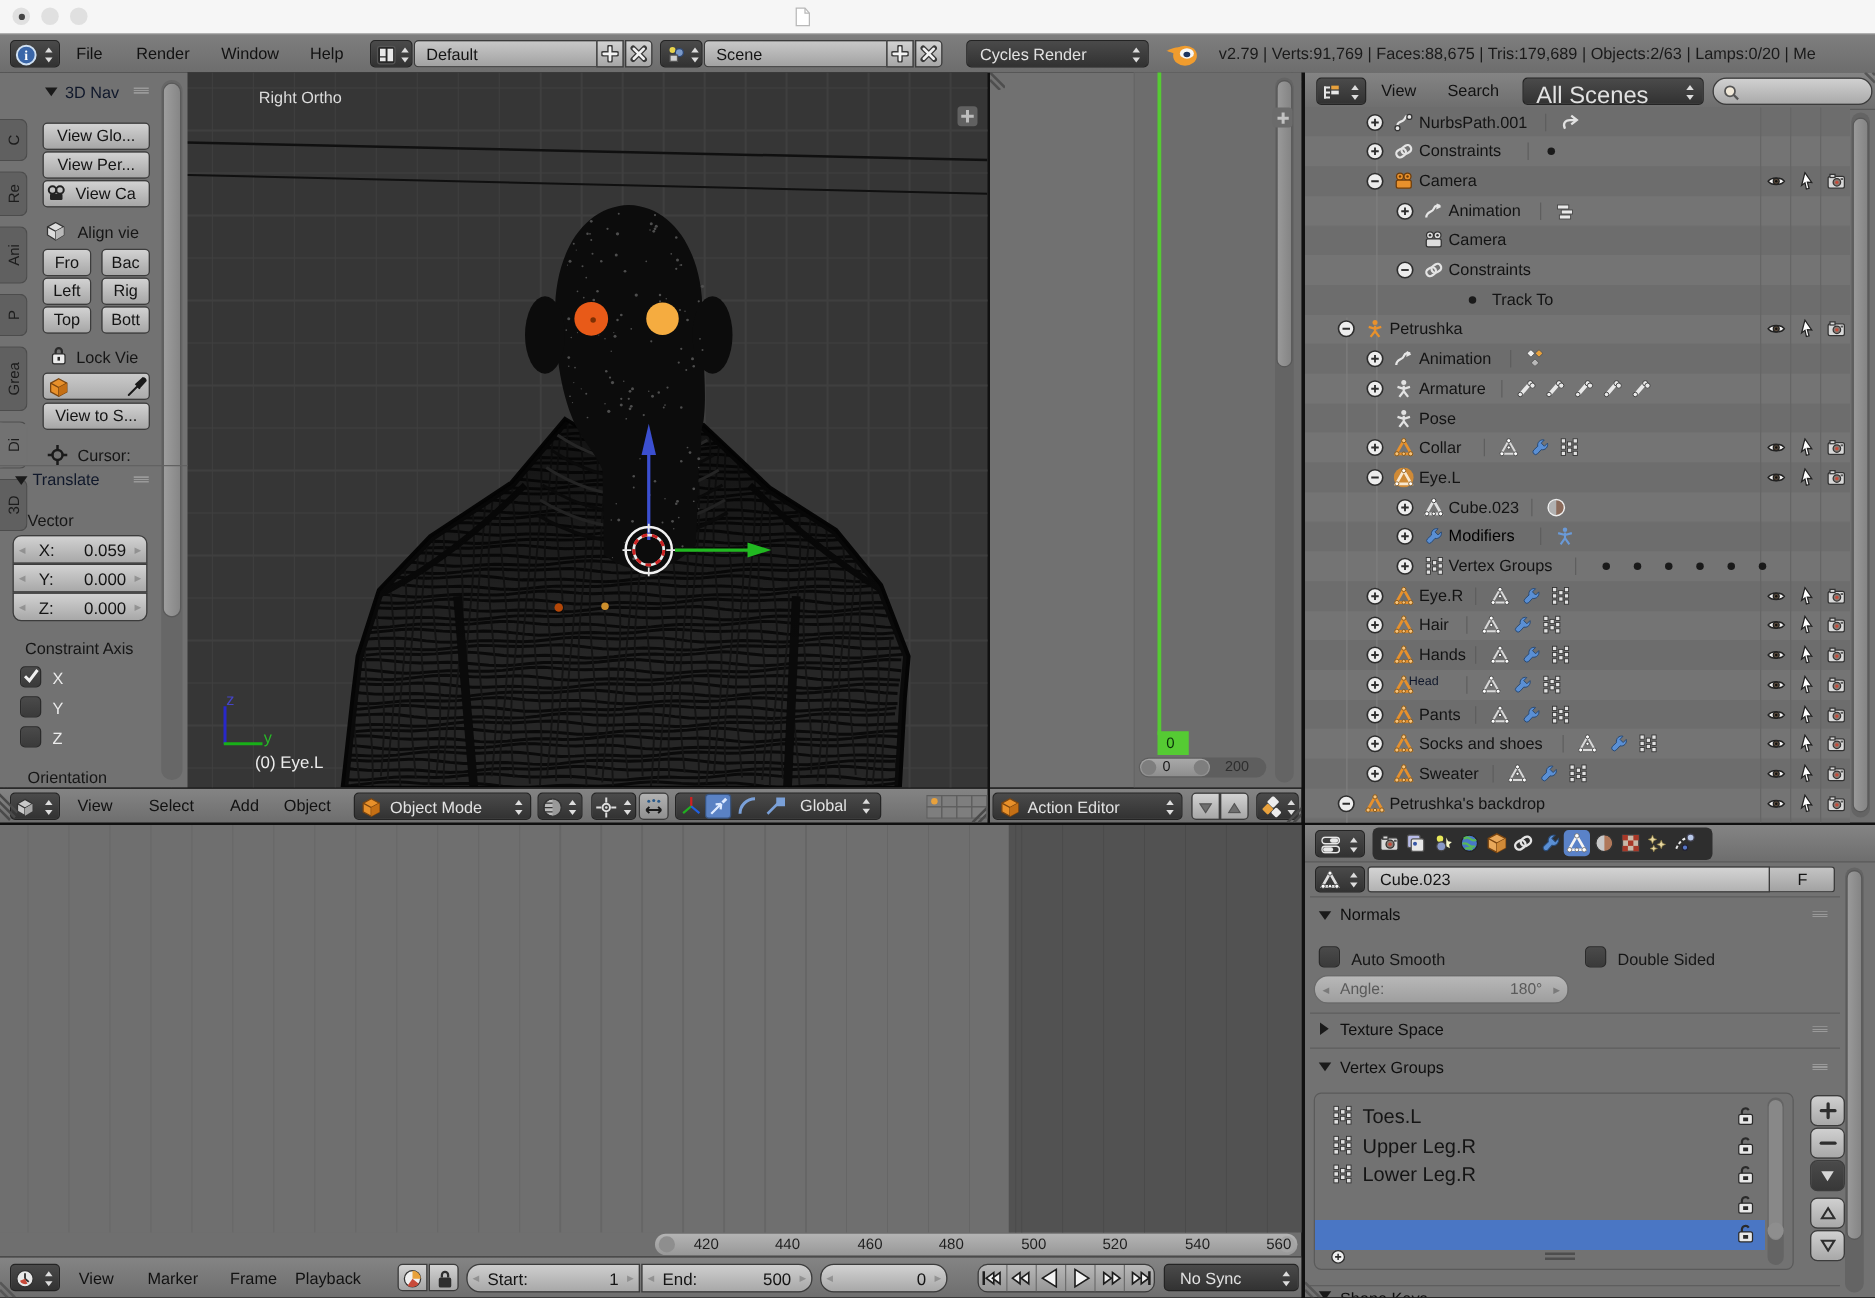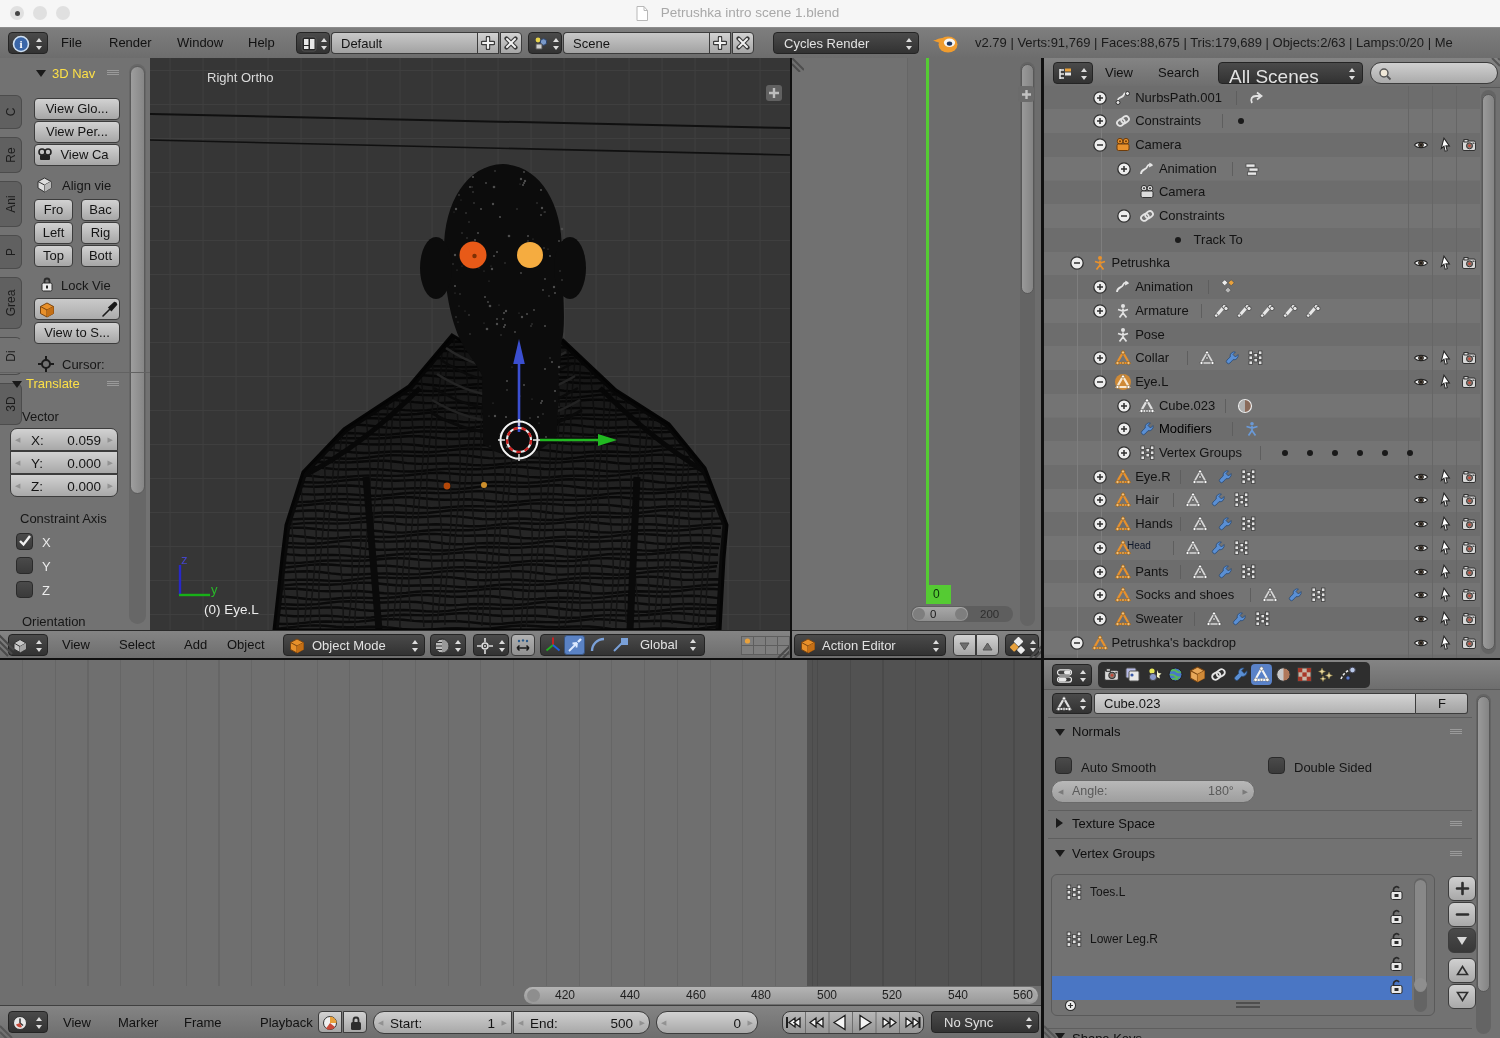--- a/index.html
+++ b/index.html
@@ -28,39 +28,39 @@
 .hdr{background:linear-gradient(#848484,#6e6e6e)}
 #viewport{background-image:
  repeating-linear-gradient(90deg, #3f3f3f 0 1px, transparent 1px 32.8px),
  repeating-linear-gradient(180deg, #3f3f3f 0 1px, transparent 1px 34px);
  background-position:5.6px 12px, 5.6px 12px;background-color:#363636}
 
 
 .vtab{position:absolute;left:0;width:22px;background:#606060;border:1px solid #4c4c4c;border-left:none;border-radius:0 6px 6px 0}
 .vtab span{position:absolute;left:50%;top:50%;transform:translate(-50%,-50%) rotate(-90deg);font-size:12px;color:#1c1c1c;white-space:nowrap}
 .vtab.active{background:#727272;border-right-color:#727272}
-.ptitle{font-size:13px;color:#fde047}
+.ptitle{font-size:13px;color:#0f172a}
 .tri-d{position:absolute;width:0;height:0;border-left:5px solid transparent;border-right:5px solid transparent;border-top:7px solid #1a1a1a}
 .tri-r{position:absolute;width:0;height:0;border-top:5px solid transparent;border-bottom:5px solid transparent;border-left:7px solid #1a1a1a}
 .grip{position:absolute;width:12px;height:5px;background:repeating-linear-gradient(#9a9a9a 0 1px,transparent 1px 2px)}
 .tsb{height:22px;font-size:13px;text-align:center;line-height:20px}
 .lbl{font-size:13px;color:#161616}
 .wlbl{font-size:13px;color:#ececec}
 .numfld{width:108px;height:23px;background:linear-gradient(#d2d2d2,#a8a8a8);border:1px solid #3c3c3c;font-size:13.5px;color:#141414}
 .numfld .na{position:absolute;font-size:7px;color:#6a6a6a;top:7px;opacity:0.5}
 .numfld .na:first-child{left:4px}
 .numfld .na:last-child{right:4px}
 .numfld .nl{position:absolute;left:20px;top:4px}
 .numfld .nv{position:absolute;right:16px;top:4px}
 .chk{width:17px;height:17px;background:linear-gradient(#4a4a4a,#3a3a3a);border:1px solid #2a2a2a;border-radius:4px}
 .rl{position:absolute;top:2px;font-size:12px;color:#1e1e1e}
 .ppanel{font-size:13px;color:#0e0e0e}
 .ptab{position:absolute;top:4px;width:21px;height:21px;display:flex;align-items:center;justify-content:center}
 .vgrow{position:absolute;left:8px;width:360px;height:23.6px}
-.vgrow span{position:absolute;top:3px;font-size:12px;color:#141414}
+.vgrow span{position:absolute;top:3px;font-size:16px;color:#141414}
 .sideb{position:absolute;left:404px;width:28px;height:25px;background:linear-gradient(#d0d0d0,#a8a8a8);border:1px solid #3c3c3c;border-radius:6px;display:flex;align-items:center;justify-content:center}
 
 </style></head><body>
 <div id="stage">
     <svg width="0" height="0" style="position:absolute">
 <defs>
 <symbol id="oplus" viewBox="0 0 16 16">
           <circle cx="8" cy="8" r="6.2" fill="#ededed" stroke="#2e2e2e" stroke-width="1.3"></circle>
           <path d="M8 5 V11 M5 8 H11" stroke="#2e2e2e" stroke-width="1.5"></path>
         </symbol>
@@ -206,21 +206,20 @@
  <div class="abs" id="titlebar">
    <div class="tl" style="left:10px">
         <div style="position:absolute;left:4.5px;top:4.5px;width:5px;height:5px;border-radius:3px;background:#454545"></div>
       </div>
       <div class="tl" style="left:33px"></div>
       <div class="tl" style="left:56px"></div>
    <svg class="abs" style="left:634px;top:5px" width="16" height="17" viewBox="0 0 16 17">
         <path d="M3 1.5 H10 L13.5 5.5 V15.5 H3 Z" fill="#fff" stroke="#b8b8b8"></path>
         <path d="M10 1.5 V5.5 H13.5" fill="none" stroke="#b8b8b8"></path>
       </svg>
-      <div id="title">Petrushka intro scene 1.blend</div>
  </div>
  <div class="abs" id="infobar">
 
    <div class="abs btn-dark" style="left:8px;top:4px;width:40px;height:22px">
      <svg class="abs" style="left:3px;top:2px" width="18" height="18" viewBox="0 0 18 18">
        <circle cx="9" cy="9" r="7.5" fill="#3a66a8" stroke="#cfe0f2" stroke-width="1.6"></circle>
        <text x="9" y="13" font-size="11" font-weight="bold" fill="#fff" text-anchor="middle" font-family="Liberation Serif">i</text>
      </svg>
      <svg class="abs" style="left:25px;top:3px" width="10" height="16" viewBox="0 0 10 16">
        <path d="M2 6 L5 2 L8 6Z" fill="#ddd"></path>
@@ -1350,21 +1349,21 @@
             <path d="M8 8 L4 9.5 A4.5 4.5 0 0 0 10 12 Z" fill="#c84a3a"></path>
           </svg>
        <svg class="abs" style="left:25px;top:3px" width="10" height="16" viewBox="0 0 10 16">
             <path d="M2 6 L5 2 L8 6Z" fill="#ddd"></path>
             <path d="M2 10 L5 14 L8 10Z" fill="#ddd"></path>
           </svg>
      </div>
      <div class="menutxt" style="left:63px;top:9px">View</div>
      <div class="menutxt" style="left:118px;top:9px">Marker</div>
      <div class="menutxt" style="left:184px;top:9px">Frame</div>
-     <div class="menutxt" style="left:260px;top:9px">Playback</div>
+     <div class="menutxt" style="left:236px;top:9px">Playback</div>
      <div class="abs btn-light" style="left:318px;top:5px;width:24px;height:22px;border-radius:4px 0 0 4px">
        <svg class="abs" style="left:3px;top:3px" width="16" height="16" viewBox="0 0 16 16">
             <circle cx="8" cy="8" r="6.5" fill="#f0f0f0" stroke="#333"></circle>
             <path d="M8 8 L8 1.5 A6.5 6.5 0 0 1 14.5 8 Z" fill="#e8a13c"></path>
             <path d="M8 8 L13 12 A6.5 6.5 0 0 1 4 13.5 Z" fill="#c84a3a"></path>
           </svg>
      </div>
      <div class="abs btn-light" style="left:343px;top:5px;width:24px;height:22px;border-radius:0 4px 4px 0">
        <svg class="abs" style="left:5px;top:4px" width="14" height="15" viewBox="0 0 14 15">
             <rect x="2" y="6" width="10" height="8" rx="1.5" fill="#2e2e2e"></rect>
@@ -1553,20 +1552,26 @@
    <div class="abs ppanel" style="left:28px;top:186px">Vertex Groups</div>
    <div class="grip" style="left:406px;top:191px"></div>
 
    <div class="abs" style="left:7px;top:214px;width:384px;height:142px;border:1px solid #5a5a5a;border-radius:6px"></div>
    <div class="vgrow" style="top:222px">
         <svg class="abs" style="left:13px;top:2px" width="17" height="17" viewBox="0 0 16 16">
           <use href="#vg"></use>
         </svg>
         <span style="left:38px">Toes.L</span>
       </div>
+   <div class="vgrow" style="top:245.6px">
+        <svg class="abs" style="left:13px;top:2px" width="17" height="17" viewBox="0 0 16 16">
+          <use href="#vg"></use>
+        </svg>
+        <span style="left:38px">Upper Leg.R</span>
+      </div>
    <div class="vgrow" style="top:269.2px">
         <svg class="abs" style="left:13px;top:2px" width="17" height="17" viewBox="0 0 16 16">
           <use href="#vg"></use>
         </svg>
         <span style="left:38px">Lower Leg.R</span>
       </div>
    <div class="abs" style="left:8px;top:316.4px;width:360px;height:23.6px;background:#4a76c4"></div>
    <svg class="abs" style="left:345px;top:225px" width="15" height="16" viewBox="0 0 15 16">
         <use href="#lock"></use>
       </svg>

